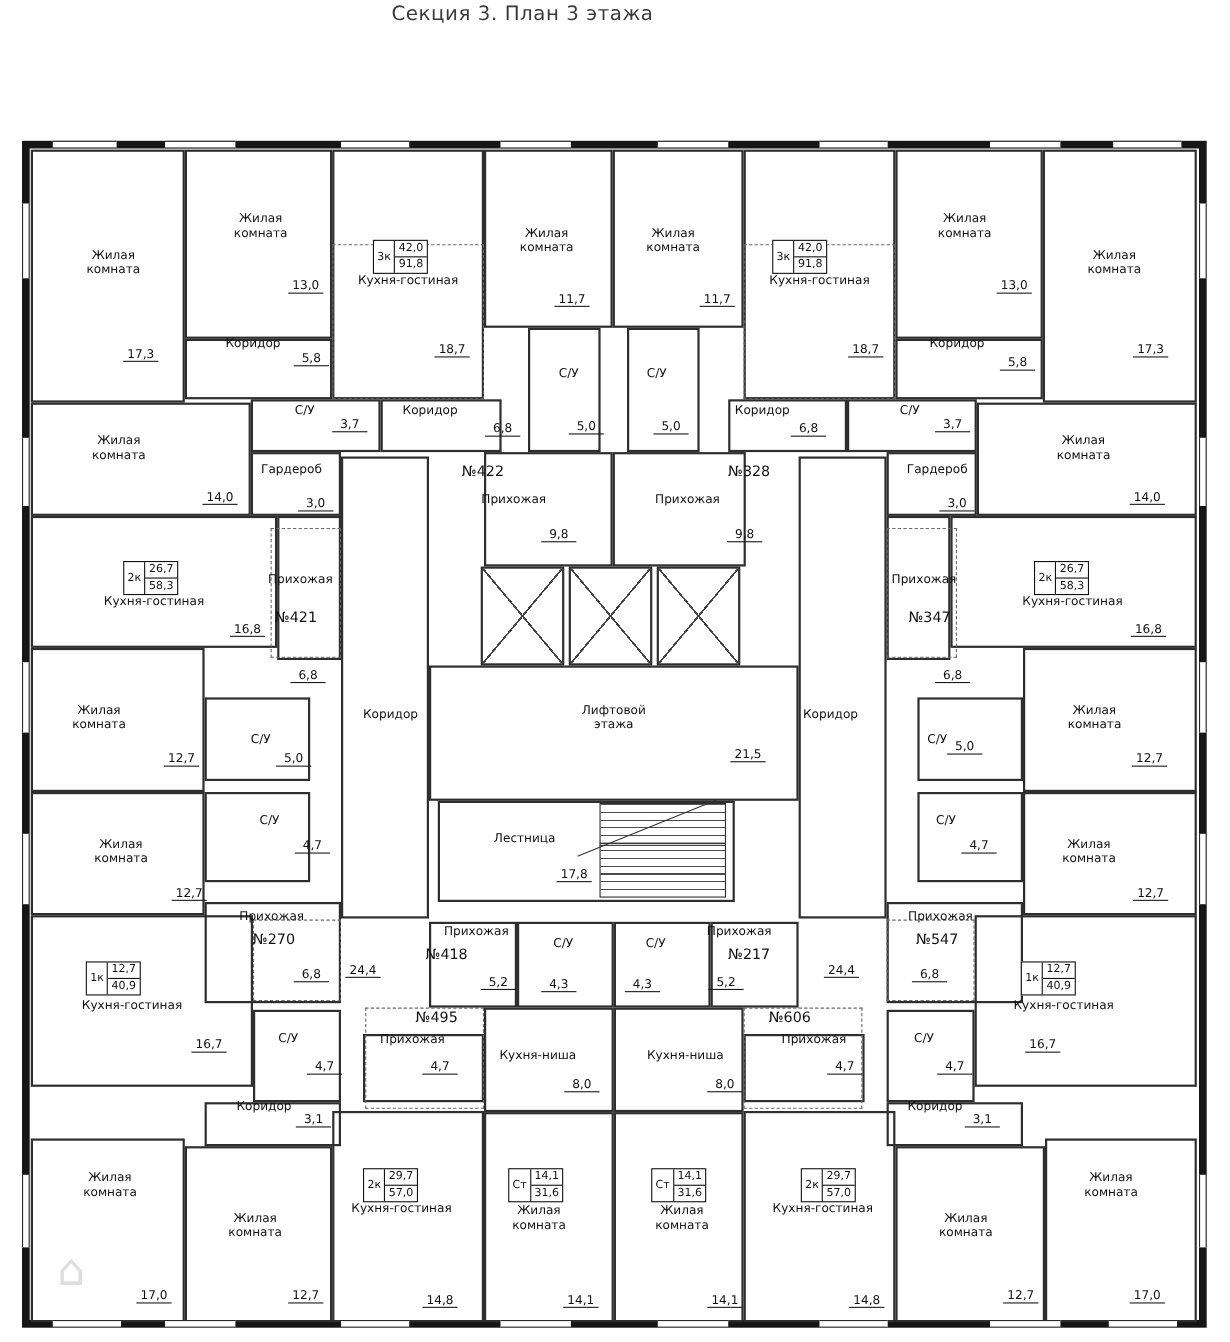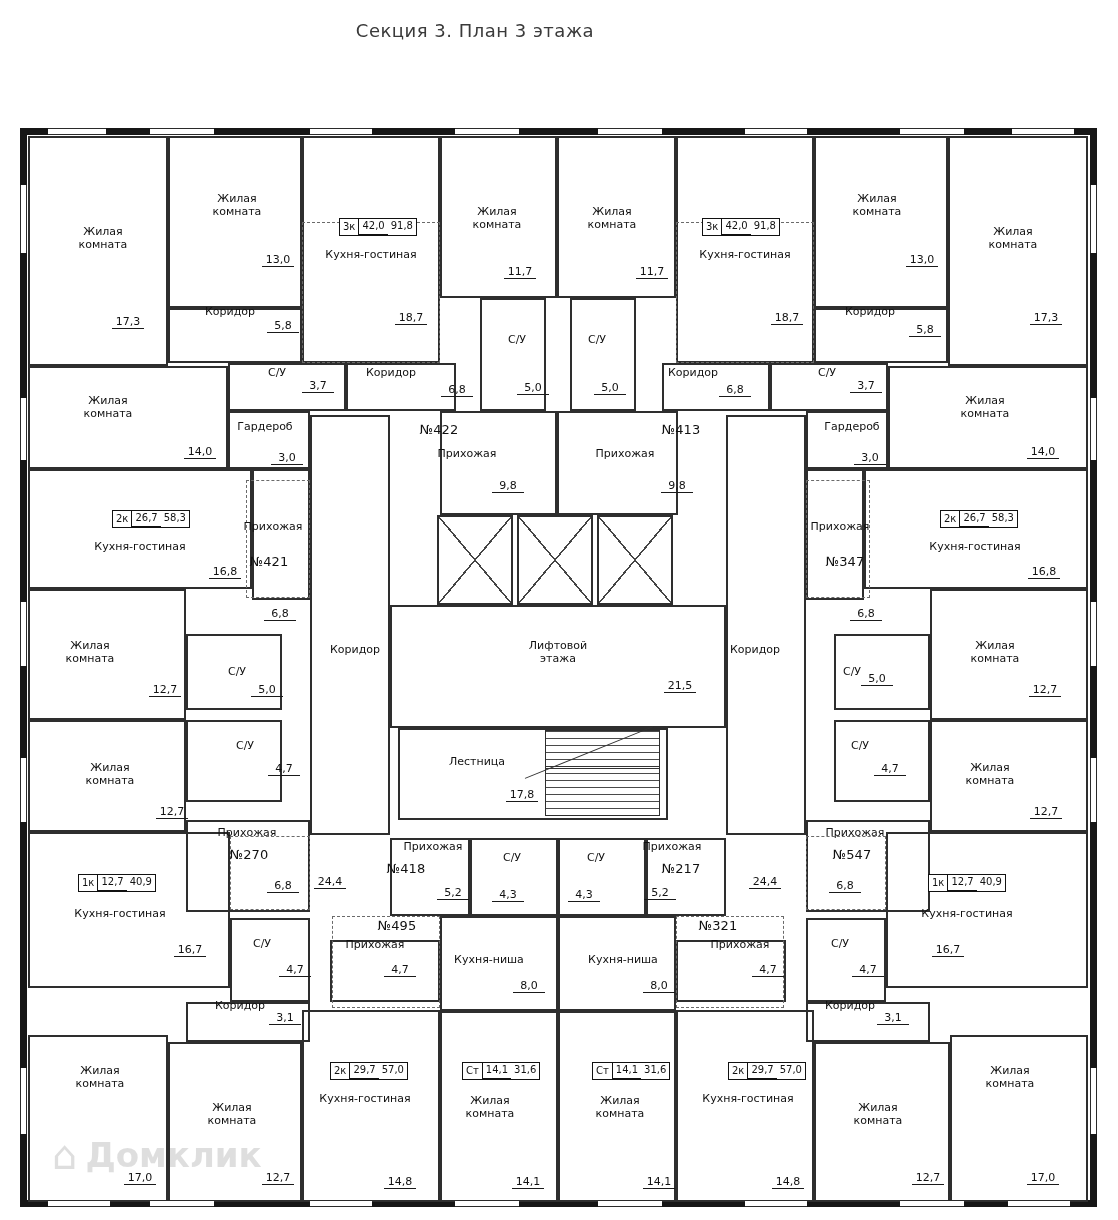--- a/index.html
+++ b/index.html
@@ -6,21 +6,21 @@
   html,body { width:1118px; height:1220px; }
   body {
     background:#ffffff;
     font-family:"DejaVu Sans", sans-serif;
     color:#111;
     position:relative;
     overflow:hidden;
   }
   #plan { position:absolute; left:0; top:0; width:1118px; height:1220px; }
   .title {
-    position:absolute; top:20px; left:0; width:950px;
+    position:absolute; top:2px; left:0; width:950px;
     text-align:center; font-size:18px; font-weight:normal;
     color:#3a3a3a; letter-spacing:.5px;
   }
   .outer-wall {
     position:absolute; left:20px; top:128px; width:1077px; height:1079px;
     border:7px solid #161616;
   }
   .room-rect { position:absolute; border:2px solid #2e2e2e; }
   .room-name {
     position:absolute; font-size:11px; line-height:1.18;
@@ -29,21 +29,21 @@
   .room-area {
     position:absolute; font-size:11px; text-align:center;
     border-bottom:1px solid #1a1a1a; color:#111;
   }
   .apt-num { position:absolute; font-size:13px; text-align:center; color:#111; }
   .apt-box {
     position:absolute; display:flex; align-items:stretch;
     border:1.3px solid #111; background:#fff; font-size:10px; line-height:1;
   }
   .apt-box .t { display:flex; align-items:center; padding:3px 3px; border-right:1px solid #111; }
-  .apt-box .v { display:flex; flex-direction:row; }
+  .apt-box .v { display:flex; flex-direction:column; }
   .apt-box .v span { padding:2px 3px; text-align:left; }
   .apt-box .v span:first-child { border-bottom:1px solid #111; }
   .shaft {
     position:absolute; border:2px solid #2e2e2e; background:
       linear-gradient(to top right, transparent calc(50% - 0.8px), #454545 calc(50% - 0.8px) calc(50% + 0.8px), transparent calc(50% + 0.8px)),
       linear-gradient(to bottom right, transparent calc(50% - 0.8px), #454545 calc(50% - 0.8px) calc(50% + 0.8px), transparent calc(50% + 0.8px));
   }
   .stair-treads {
     position:absolute; border:1.5px solid #2e2e2e;
     background:repeating-linear-gradient(to bottom, #4a4a4a 0 1px, transparent 1px 7px);
@@ -60,21 +60,20 @@
   .watermark .house { font-size:40px; font-weight:normal; }
 </style>
 </head>
 <body>
 
 <div id="plan">
   <h1 class="title">Секция 3. План 3 этажа</h1>
   <div class="outer-wall"></div>
   <div class="watermark">
     <span class="house">⌂</span>
-    <span>Домклик</span>
   </div>
 <div class="room-rect" style="left: 28px; top: 136px; width: 140px; height: 230px;"></div>
     <div class="room-rect" style="left: 168px; top: 136px; width: 134px; height: 172px;"></div>
     <div class="room-rect" style="left: 302px; top: 136px; width: 138px; height: 227px;"></div>
     <div class="room-rect" style="left: 440px; top: 136px; width: 117px; height: 162px;"></div>
     <div class="room-rect" style="left: 168px; top: 308px; width: 134px; height: 55px;"></div>
     <div class="room-rect" style="left: 228px; top: 363px; width: 118px; height: 48px;"></div>
     <div class="room-rect" style="left: 346px; top: 363px; width: 110px; height: 48px;"></div>
     <div class="room-rect" style="left: 480px; top: 298px; width: 66px; height: 113px;"></div>
     <div class="room-rect" style="left: 440px; top: 411px; width: 117px; height: 104px;"></div>
@@ -289,27 +288,27 @@
     <div class="room-area" style="left: 752px; top: 963px; width: 32px;">4,7</div>
     <div class="room-name" style="left: 824px; top: 1000px; width: 52px;">Коридор</div>
     <div class="room-area" style="left: 877px; top: 1011px; width: 32px;">3,1</div>
     <div class="room-name" style="left: 698px; top: 1093px; width: 100px;">Кухня-гостиная</div>
     <div class="room-area" style="left: 772px; top: 1175px; width: 32px;">14,8</div>
     <div class="room-name" style="left: 846px; top: 1102px; width: 64px;">Жилая комната</div>
     <div class="room-area" style="left: 912px; top: 1171px; width: 32px;">12,7</div>
     <div class="room-name" style="left: 978px; top: 1065px; width: 64px;">Жилая комната</div>
     <div class="room-area" style="left: 1027px; top: 1171px; width: 32px;">17,0</div>
     <div class="apt-num" style="left: 413px; top: 422px; width: 52px;">№422</div>
-    <div class="apt-num" style="left: 655px; top: 422px; width: 52px;">№413</div>
+    <div class="apt-num" style="left: 655px; top: 422px; width: 52px;">№328</div>
     <div class="apt-num" style="left: 243px; top: 554px; width: 52px;">№421</div>
     <div class="apt-num" style="left: 819px; top: 554px; width: 52px;">№347</div>
     <div class="apt-num" style="left: 223px; top: 847px; width: 52px;">№270</div>
     <div class="apt-num" style="left: 826px; top: 847px; width: 52px;">№547</div>
     <div class="apt-num" style="left: 371px; top: 918px; width: 52px;">№495</div>
-    <div class="apt-num" style="left: 692px; top: 918px; width: 52px;">№321</div>
+    <div class="apt-num" style="left: 692px; top: 918px; width: 52px;">№606</div>
     <div class="apt-num" style="left: 380px; top: 861px; width: 52px;">№418</div>
     <div class="apt-num" style="left: 655px; top: 861px; width: 52px;">№217</div>
     <div class="apt-box" style="left: 339px; top: 218px;">
       <span class="t">3к</span>
       <span class="v">
         <span>42,0</span>
         <span>91,8</span>
       </span>
     </div>
     <div class="apt-box" style="left: 702px; top: 218px;">

